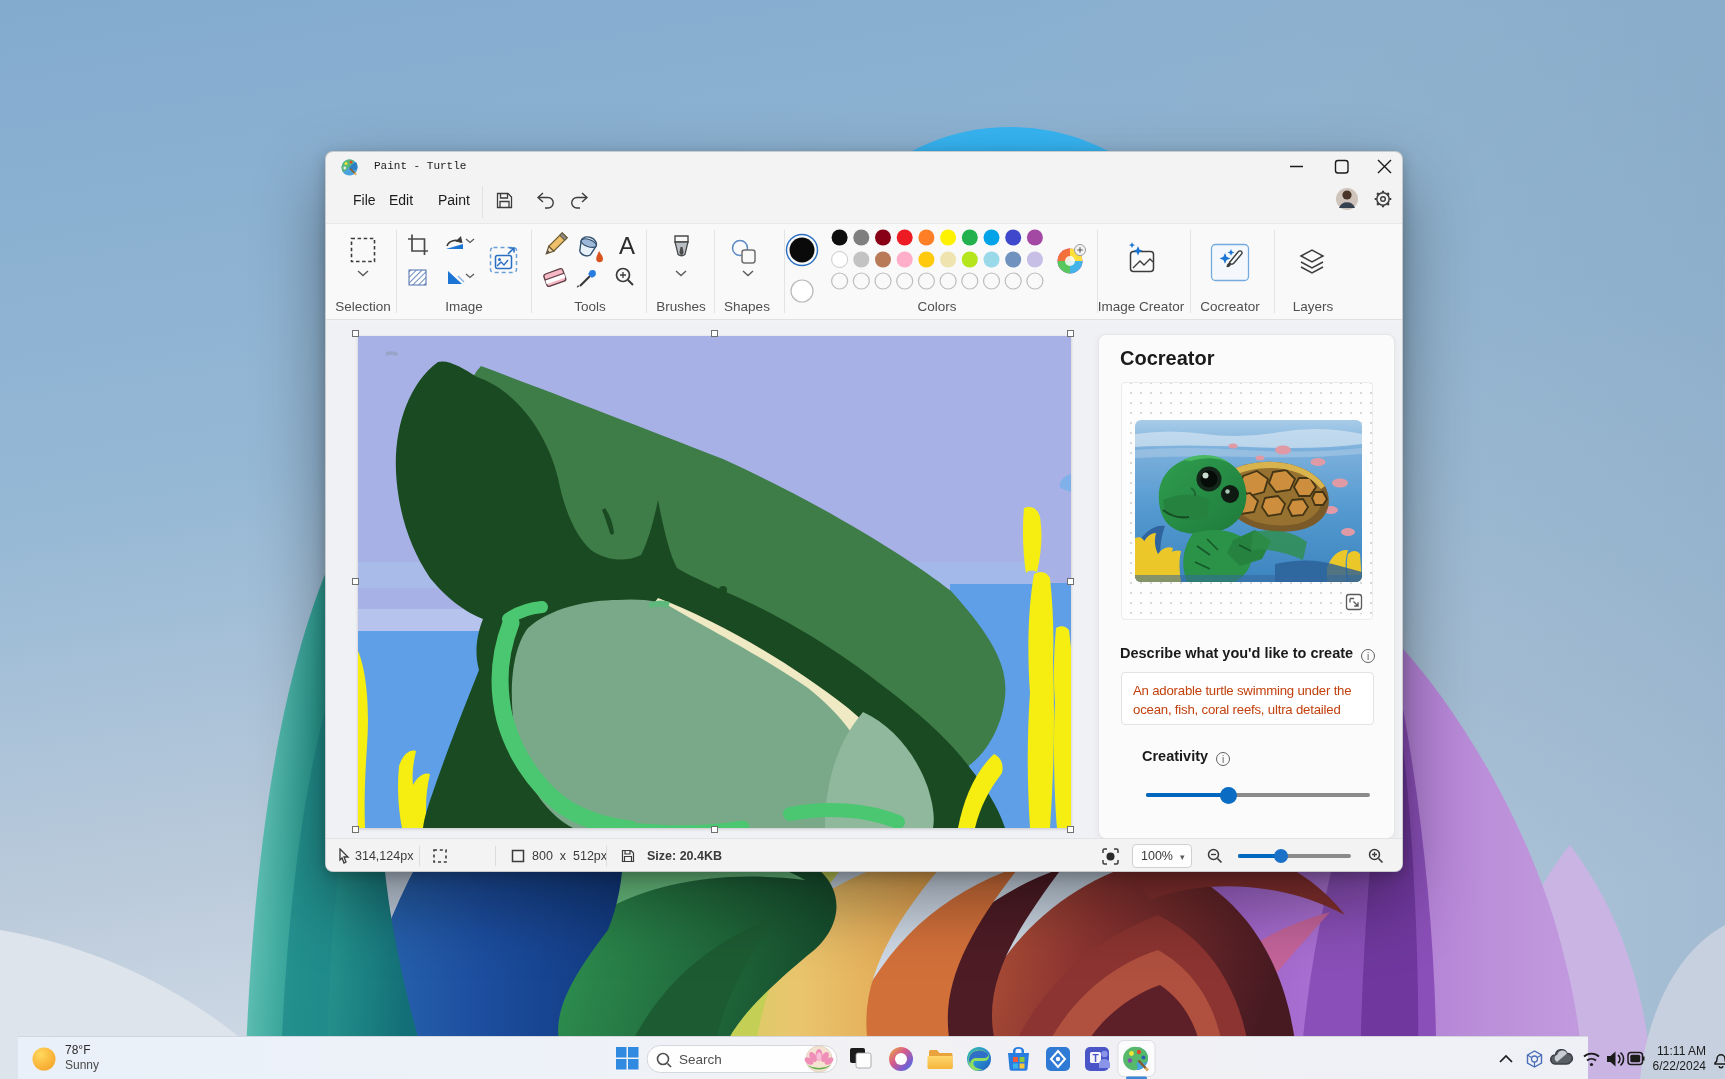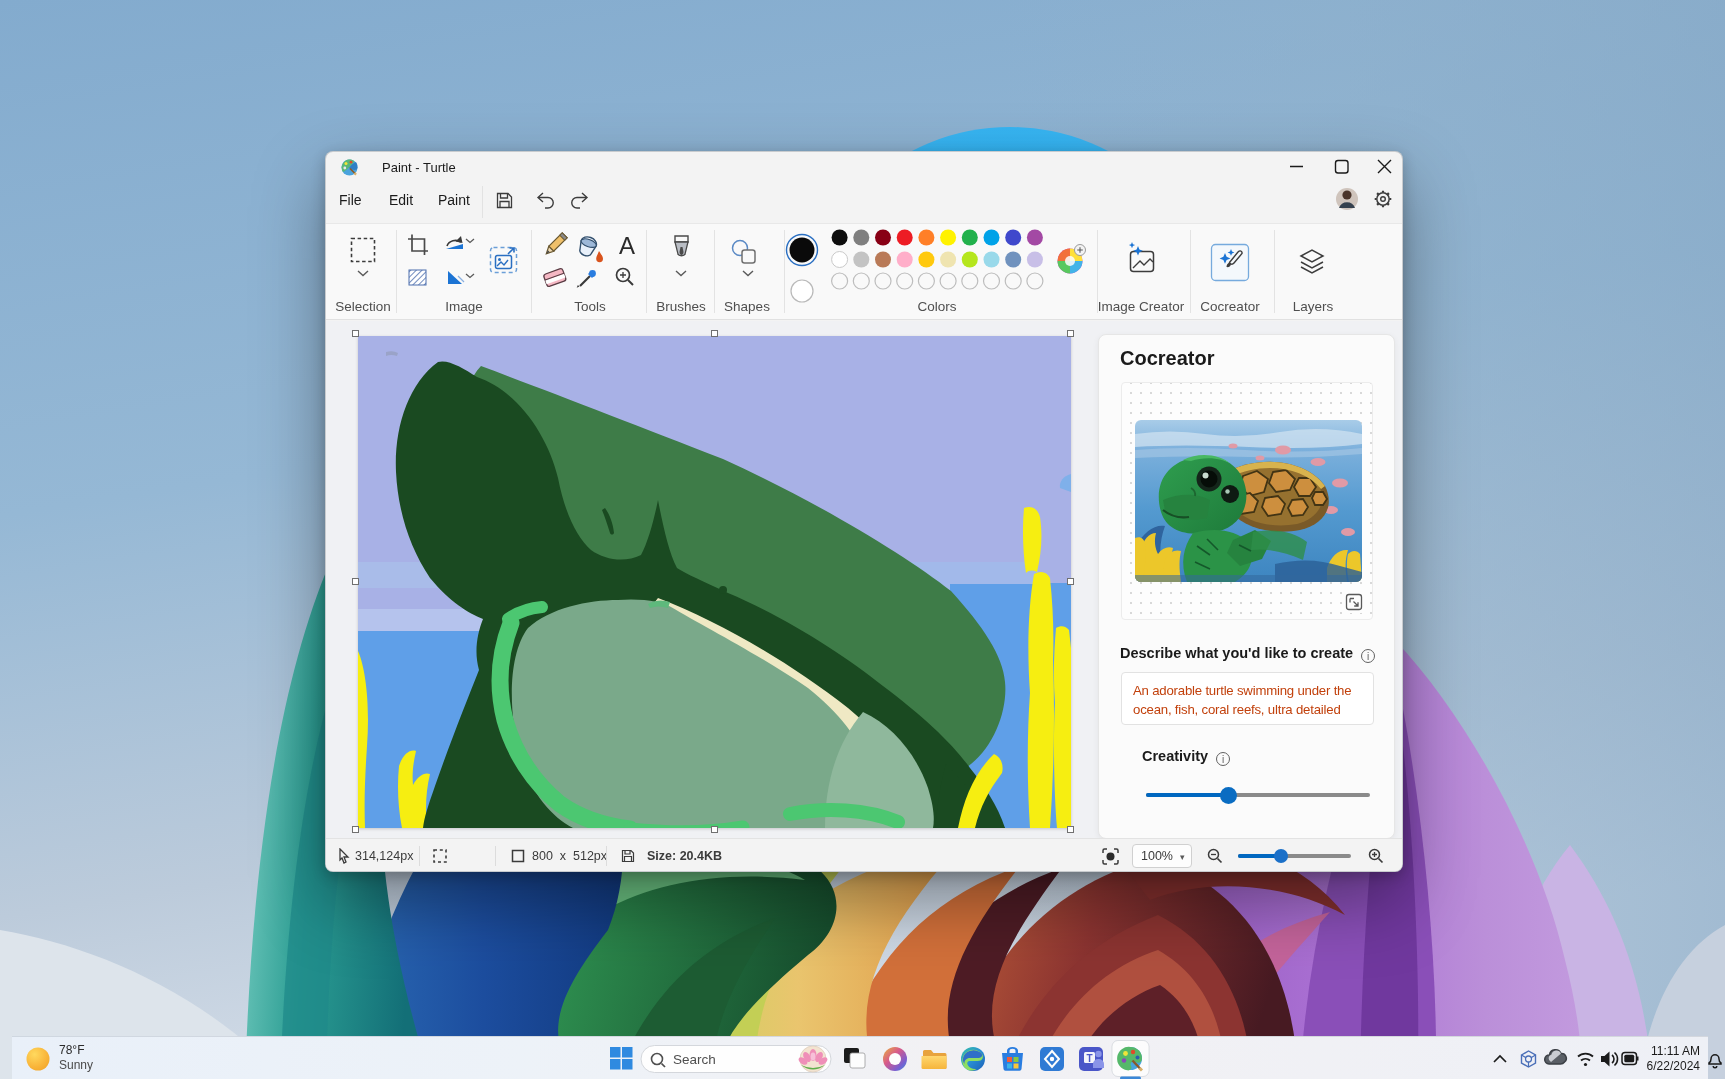--- a/index.html
+++ b/index.html
@@ -5,21 +5,21 @@
   * { margin:0; padding:0; box-sizing:border-box; }
   html,body { width:1725px; height:1079px; overflow:hidden; font-family:"Liberation Sans",sans-serif; }
   #stage { position:absolute; left:0; top:0; width:1725px; height:1079px; overflow:hidden; }
   #wall { position:absolute; left:0; top:0; width:1725px; height:1079px; }
   
   #win { position:absolute; left:325px; top:151px; width:1078px; height:721px;
          background:#f3f3f3; border-radius:8px;
          box-shadow:0 30px 70px rgba(0,0,0,.38), 0 4px 14px rgba(0,0,0,.22);
          border:1px solid rgba(90,100,110,.28); overflow:hidden; }
   .titlebar { position:absolute; left:0; top:0; width:100%; height:30px; }
-  .title-txt { position:absolute; left:56px; top:8px; font-size:13px; color:#1b1b1b; }
+  .title-txt { position:absolute; left:48px; top:8px; font-size:11px; color:#1b1b1b;font-family:Liberation Mono, monospace; }
   
   .menu-txt { position:absolute; top:40px; font-size:14px; color:#1b1b1b; }
   
   #ribbon { position:absolute; left:0; top:71px; width:100%; height:97px; background:#f9f9f9;
             border-top:1px solid #e8e8e8; border-bottom:1px solid #e1e1e1; }
   
   #content { position:absolute; left:0; top:169px; width:100%; height:517px; background:#f0f1f4; }
   #canvas { position:absolute; left:32px; top:15px; width:713px; height:492px; background:#a8b1e6; box-shadow:0 1px 3px rgba(0,0,0,.18); }
   .hdl { position:absolute; width:7px; height:7px; background:#fff; border:1px solid #707070; }
   
@@ -39,21 +39,21 @@
           font-size:10px; color:#616161; text-align:center; line-height:13px; font-weight:normal; vertical-align:-2px; }
   
   .track { position:absolute; height:4px; border-radius:2px; background:#8a8a8a; }
   .trackfill { position:absolute; height:4px; border-radius:2px; background:#0067c0; }
   .thumb { position:absolute; width:17px; height:17px; border-radius:50%; background:#0a6cc2; }
   
   #status { position:absolute; left:0; top:686px; width:100%; height:34px; background:#f3f3f3; border-top:1px solid #e3e3e3; font-size:12.5px; color:#3b3b3b;padding-left:12px; }
   .ssep { position:absolute; top:7px; width:1px; height:20px; background:#dcdcdc; }
   .stxt { position:absolute; top:10px; white-space:nowrap; }
   
-  #taskbar { position:absolute; left:12px; top:1036px; width:1696px; height:43px;
+  #taskbar { position:absolute; left:18px; top:1036px; width:1570px; height:43px;
              background:linear-gradient(90deg,#e9f0f9 0%,#edf2f8 30%,#f2f1f4 55%,#eef0f6 100%);
              border-top:1px solid rgba(130,140,150,.25); }
 </style>
 </head>
 <body>
 <div id="stage">
   <svg id="wall" viewBox="0 0 1725 1079" preserveAspectRatio="none">
   <defs>
     <linearGradient id="sky" x1="0" y1="0" x2="0.25" y2="1">
       <stop offset="0" stop-color="#83abce"></stop>
@@ -192,21 +192,21 @@
             <line x1="0" y1="6.5" x2="0" y2="8.3"></line>
           <line x1="-6.5" y1="0" x2="-8.3" y2="0"></line>
             <line x1="6.5" y1="0" x2="8.3" y2="0"></line>
           <line x1="-4.6" y1="-4.6" x2="-5.9" y2="-5.9"></line>
             <line x1="4.6" y1="4.6" x2="5.9" y2="5.9"></line>
           <line x1="-4.6" y1="4.6" x2="-5.9" y2="5.9"></line>
             <line x1="4.6" y1="-4.6" x2="5.9" y2="-5.9"></line>
         </g>
       </g>
     </svg>
-    <div class="menu-txt" style="left:13px;text-align:right;">File</div>
+    <div class="menu-txt" style="left:27px;text-align:right;">File</div>
     <div class="menu-txt" style="left:63px;text-align:center;">Edit</div>
     <div class="menu-txt" style="left:112px;">Paint</div>
     <div id="ribbon">
 <svg width="1078" height="95" viewBox="0 0 1078 95">
   <defs>
     <pattern id="hatch" width="4" height="4" patternTransform="rotate(45)" patternUnits="userSpaceOnUse">
       <rect width="4" height="4" fill="#fff"></rect>
               <line x1="0" y1="0" x2="0" y2="4" stroke="#4d6fae" stroke-width="1.6"></line>
     </pattern>
   </defs>

